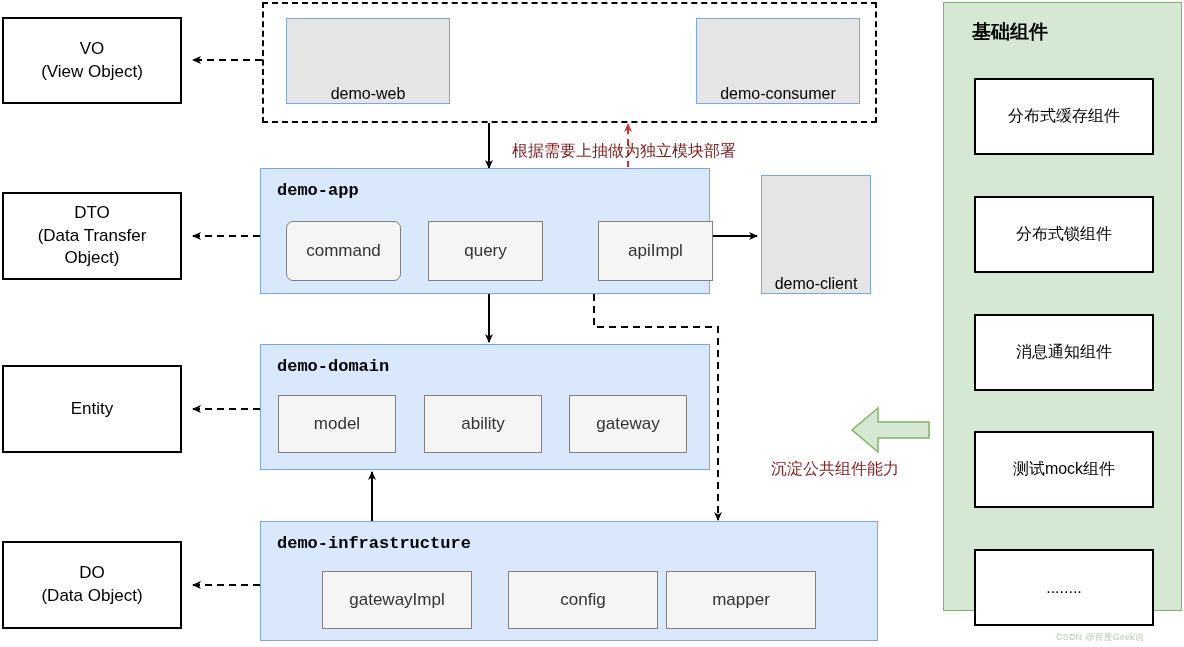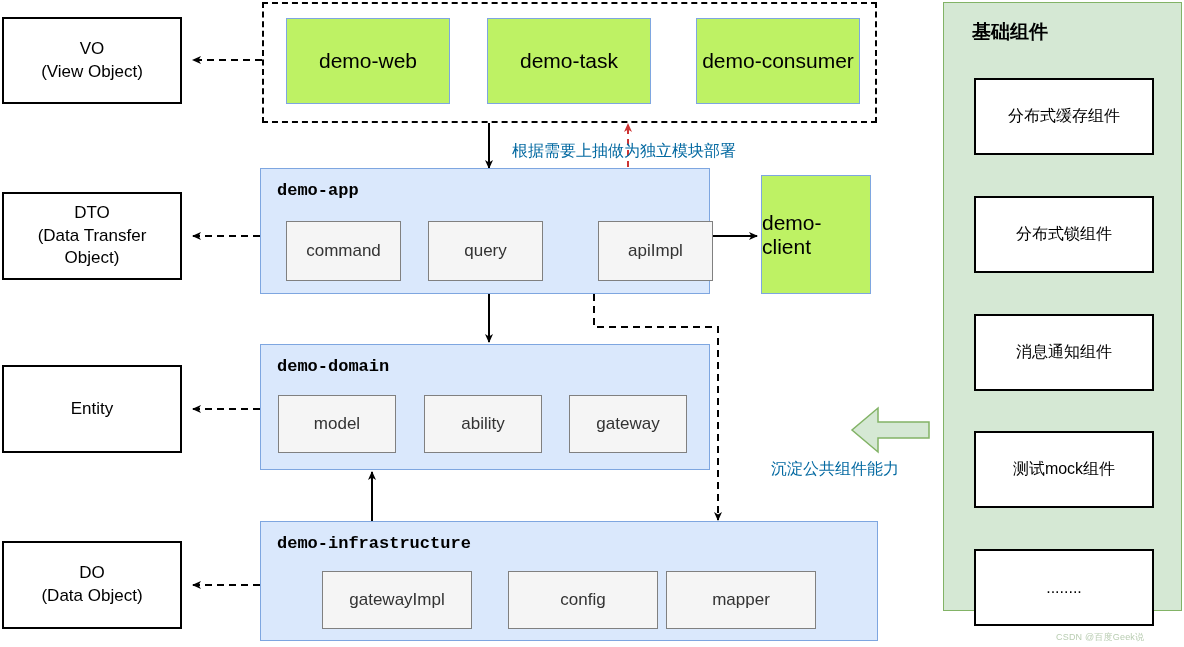--- a/index.html
+++ b/index.html
@@ -34,26 +34,26 @@
   }
 
   
   .dashed-group {
     border: 2px dashed #000000;
     background: transparent;
   }
 
   
   .blue-box {
-    background: #bef264;
+    background: #e5e5e5;
     border: 1.5px solid #7ea6e0;
     display: flex;
-    align-items: center;
-    justify-content: center;
-    font-size: 21px;
+    align-items: flex-end;
+    justify-content: center;
+    font-size: 16px;
     color: #000000;
   }
 
   
   .layer {
     background: #dae8fc;
     border: 1.5px solid #7ea6e0;
   }
   .layer-title {
     position: absolute;
@@ -94,21 +94,21 @@
     align-items: center;
     justify-content: center;
     font-size: 16px;
     color: #000000;
   }
 
   
   .note {
     position: absolute;
     font-size: 16px;
-    color: #0369a1;
+    color: #7f1d1d;
     white-space: nowrap;
   }
   .watermark {
     position: absolute;
     font-size: 9px;
     color: #b9cdb2;
     white-space: nowrap;
     letter-spacing: 0.2px;
   }
 
@@ -207,33 +207,30 @@
       <div>DO</div>
       <div>(Data Object)</div>
     </div>
   </div>
 
   <div class="abs dashed-group" style="left:262px; top:2px; width:615px; height:121px;"></div>
 
   <div class="abs blue-box" style="left:286px; top:18px; width:164px; height:86px;">
     <span>demo-web</span>
   </div>
-  <div class="abs blue-box" style="left:487px; top:18px; width:164px; height:86px;">
-    <span>demo-task</span>
-  </div>
   <div class="abs blue-box" style="left:688px; top:18px; width:164px; height:86px;margin-left:8px;">
     <span>demo-consumer</span>
   </div>
 
   <div class="note" style="left:512px; top:141px;">根据需要上抽做为独立模块部署</div>
 
   <div class="abs layer" style="left:260px; top:168px; width:450px; height:126px;">
     <div class="layer-title">demo-app</div>
   </div>
-  <div class="abs gray-box" style="left:286px; top:221px; width:115px; height:60px;">
+  <div class="abs gray-box" style="left:286px; top:221px; width:115px; height:60px;border-radius:7px;">
     <span>command</span>
   </div>
   <div class="abs gray-box" style="left:428px; top:221px; width:115px; height:60px;">
     <span>query</span>
   </div>
   <div class="abs gray-box" style="left:570px; top:221px; width:115px; height:60px;margin-left:28px;">
     <span>apiImpl</span>
   </div>
 
   <div class="abs blue-box" style="left:761px; top:175px; width:110px; height:119px;">

